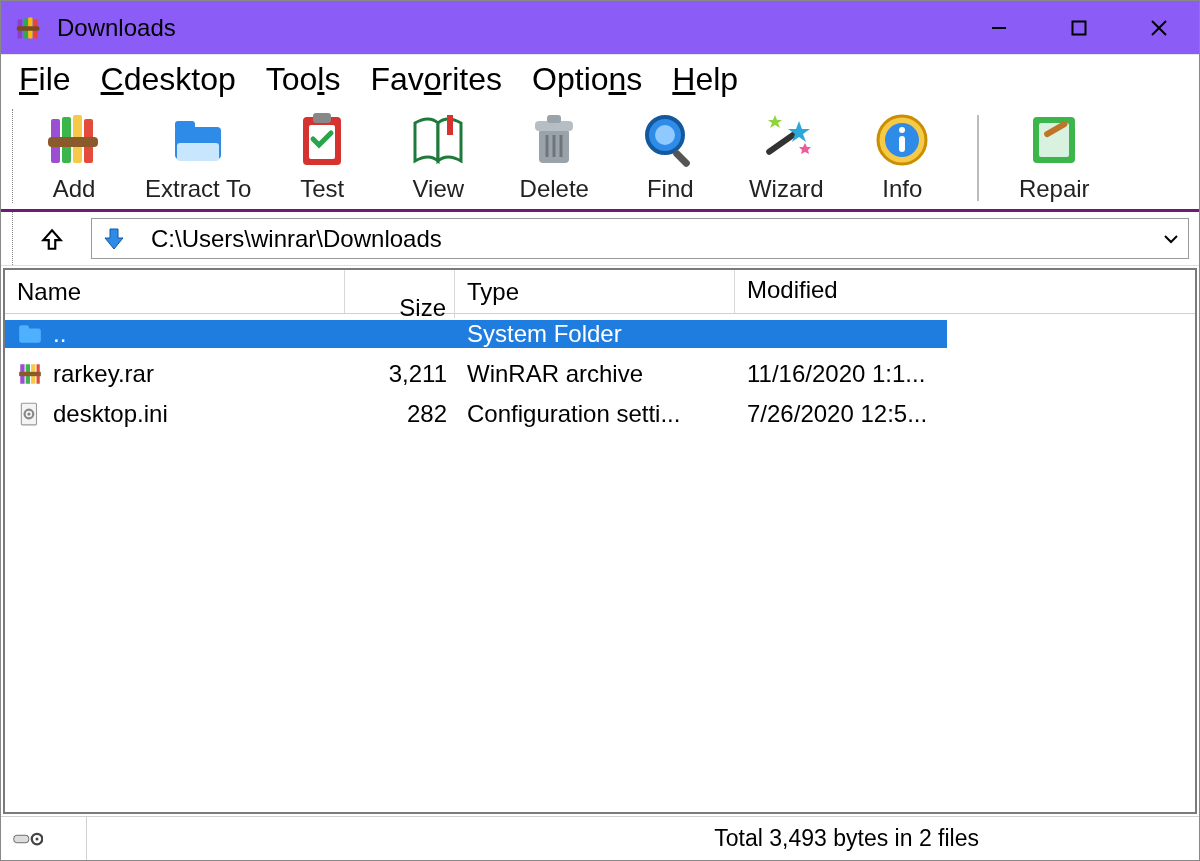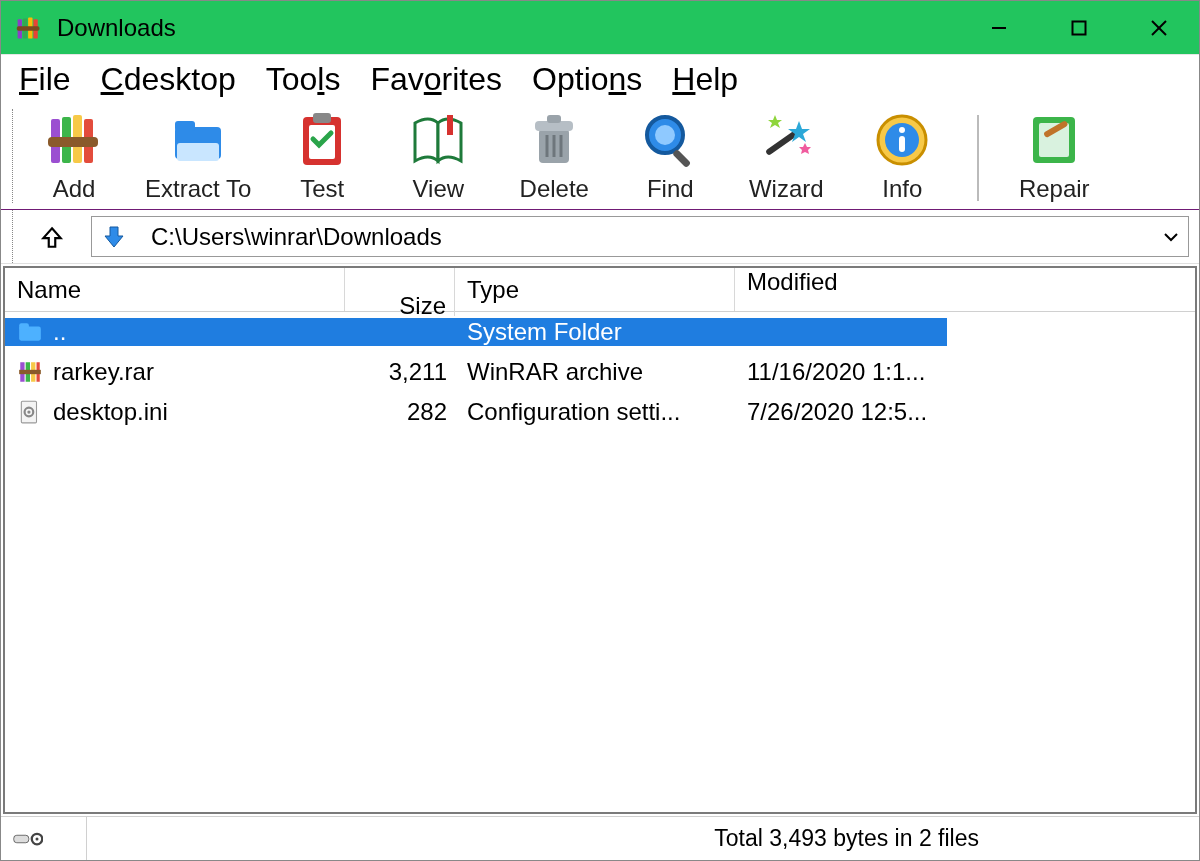--- a/index.html
+++ b/index.html
@@ -14,21 +14,21 @@
     display: flex;
     flex-direction: column;
   }
 
   
   .titlebar {
     height: 54px;
     display: flex;
     align-items: center;
     padding: 0 0 0 14px;
-    background: #22c55e;
+    background: #8b5cf6;
     border-bottom: 1px solid #e6e6e6;
   }
   .titlebar .app-icon {
     width: 28px; height: 28px;
     margin-right: 14px;
     display: flex;
   }
   .titlebar .title {
     font-size: 24px;
     color: #000;
@@ -59,21 +59,21 @@
     padding: 0 18px;
     font-size: 32px;
     color: #000;
   }
   .menubar .mitem .ul { text-decoration: underline; }
 
   
   .toolbar-wrap {
     display: flex;
     align-items: stretch;
-    border-bottom: 1px solid #701a75;
+    border-bottom: 3px solid #701a75;
     padding: 6px 0 6px 0;
   }
   .toolbar-grip {
     width: 12px;
     border-right: 1px dotted #888;
     margin-right: 6px;
   }
   .toolbar {
     display: flex;
     align-items: flex-end;
@@ -148,21 +148,21 @@
   .fl-header {
     display: flex;
     font-size: 24px;
     color: #000;
     border-bottom: 1px solid #d0d0d0;
     height: 44px;
   }
   .col-name { width: 340px; padding: 8px 12px; border-right: 1px solid #d8d8d8; }
   .col-size { width: 110px; padding: 24px 8px; text-align: right; border-right: 1px solid #d8d8d8; }
   .col-type { width: 280px; padding: 8px 12px; border-right: 1px solid #d8d8d8; }
-  .col-mod  { flex: 1; padding: 0 12px; }
+  .col-mod  { flex: 1; padding: 6px 12px; }
   .fl-body { flex: 1; overflow: auto; }
   .row {
     display: flex;
     align-items: center;
     height: 40px;
     font-size: 24px;
     color: #000;
   }
   .row.sel {
     background: #1f7de0;

